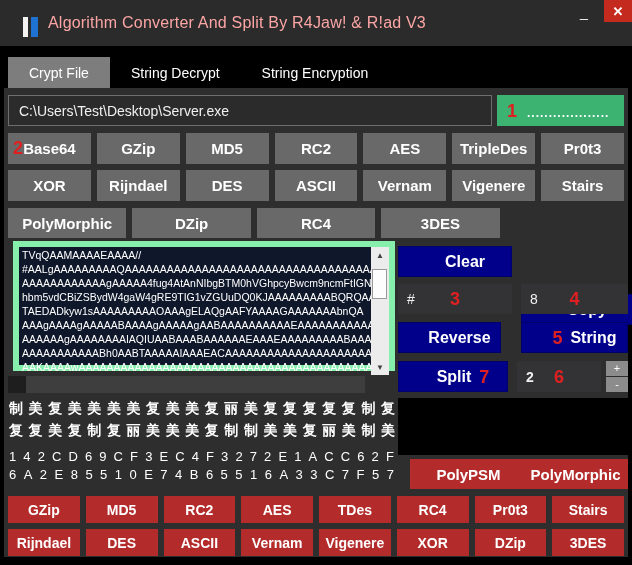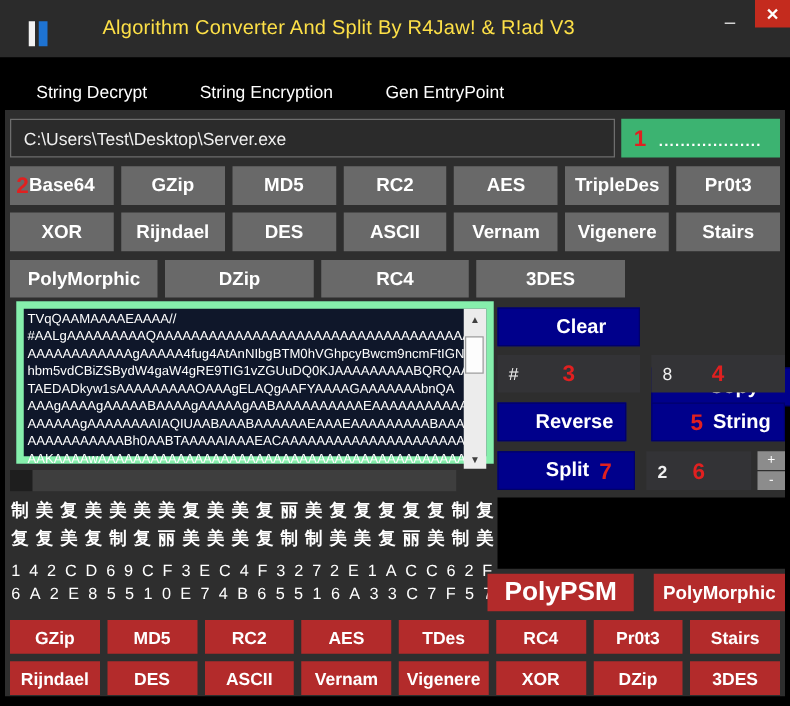--- a/index.html
+++ b/index.html
@@ -5,21 +5,21 @@
   * { margin:0; padding:0; box-sizing:border-box; font-family:"Liberation Sans", sans-serif; }
   html,body { background:#000; }
   .window { position:relative; width:632px; height:565px; background:#000; overflow:hidden; }
 
   
   .titlebar { position:absolute; left:0; top:0; width:632px; height:46px; background:#2b2b2b; }
   .app-icon { position:absolute; left:23px; top:17px; width:16px; height:20px; }
   .app-icon .bar-white { position:absolute; left:0; top:0; width:5px; height:20px; background:#f2f2f2; }
   .app-icon .bar-blue  { position:absolute; left:8px; top:0; width:7px; height:20px; background:#1e73d2; }
   .title-text { position:absolute; left:48px; top:0; height:46px; display:flex; align-items:center;
-                color:#fde047; font-size:16px; letter-spacing:.2px;margin-left:34px; }
+                color:#fca5a5; font-size:16px; letter-spacing:.2px; }
   .min-btn { position:absolute; left:571px; top:4px; width:26px; height:26px; color:#e8e8e8;
              display:flex; align-items:center; justify-content:center; font-size:15px; cursor:default; }
   .close-btn { position:absolute; left:604px; top:0; width:28px; height:22px; background:#c42b1e; color:#fff;
                display:flex; align-items:center; justify-content:center; font-size:13px; font-weight:bold; }
 
   
   .tabstrip { position:absolute; left:0; top:46px; width:632px; height:42px; background:#000; }
   .tabs { position:absolute; left:8px; top:11px; height:31px; display:flex; }
   .tab { height:31px; padding:0 21px; display:flex; align-items:center; justify-content:center;
          color:#fff; font-size:14px; }
@@ -85,21 +85,21 @@
              justify-content:space-between; color:#fff; font-weight:bold; font-size:14px; }
   .cjk-row.r1 { top:400px; } .cjk-row.r2 { top:422px; }
   .hex-row { position:absolute; left:9px; width:385px; height:16px; display:flex;
              justify-content:space-between; color:#fff; font-size:13px; }
   .hex-row.r1 { top:449px; } .hex-row.r2 { top:467px; }
 
   .black-box { position:absolute; left:398px; top:398px; width:230px; height:57px; background:#000; }
 
   .rbtn { background:#b32b2b; border:none; color:#fff; font-weight:bold;
           display:flex; align-items:center; justify-content:center; }
-  .btn-polypsm  { position:absolute; left:390px; top:459px; width:117px; height:30px; font-size:21px;text-align:center; }
+  .btn-polypsm  { position:absolute; left:410px; top:459px; width:117px; height:30px; font-size:15px;text-align:center; }
   .btn-polymorphic { position:absolute; left:523px; top:459px; width:105px; height:30px; font-size:15px; }
 
   .grid-bottom { position:absolute; left:8px; top:496px; width:616px; display:grid;
                  grid-template-columns:repeat(8,1fr); grid-auto-rows:27px; gap:6px; }
   .grid-bottom .rbtn { font-size:14px; }
 </style>
 </head>
 <body>
 
 <div class="window">
@@ -110,23 +110,23 @@
       <div class="bar-blue"></div>
     </div>
     <div class="title-text">Algorithm Converter And Split By R4Jaw! &amp; R!ad V3</div>
     <div class="min-btn">–</div>
     <div class="close-btn">✕</div>
   </div>
 
   <div class="tabstrip">
     <div class="tabs">
 
+    <div class="tab active">Crypt File</div>
         <div class="tab">String Decrypt</div>
         <div class="tab">String Encryption</div>
-        <div class="tab">Gen EntryPoint</div>
       </div>
   </div>
 
   <div class="client"></div>
 
   <input class="filepath" readonly="" value="C:\Users\Test\Desktop\Server.exe" style="">
   <button class="select-btn">
     <span class="annot">1</span>
     <span class="dots">...................</span>
   </button>

